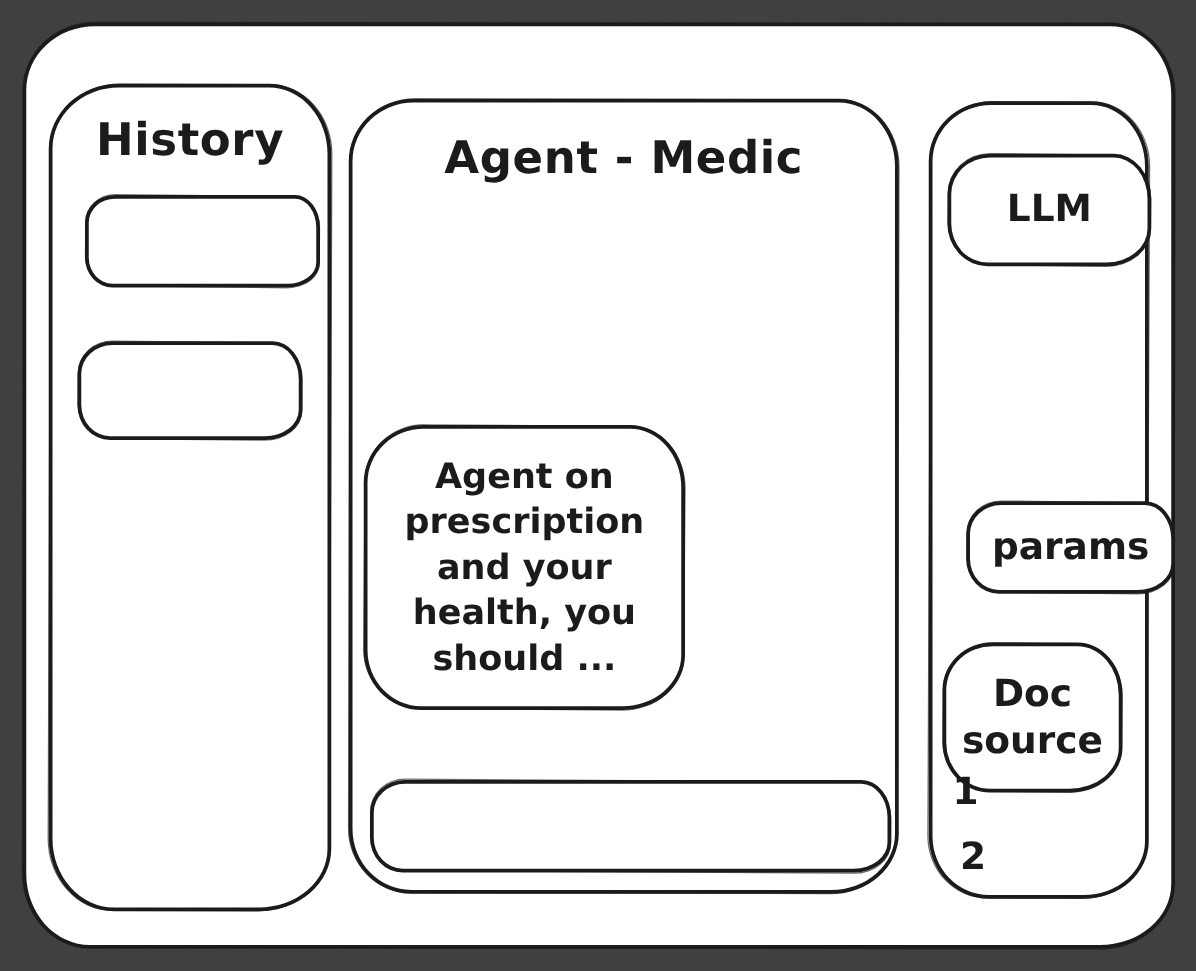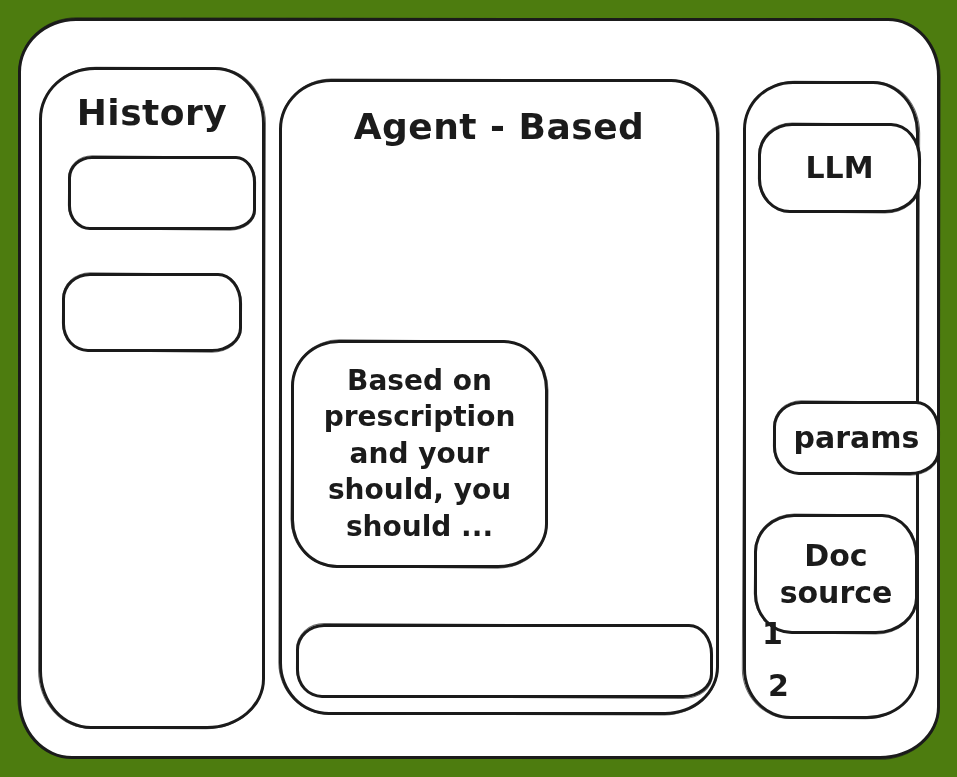--- a/index.html
+++ b/index.html
@@ -9,21 +9,21 @@
     height:777px;
     background:#ffffff;
     font-family:"DejaVu Sans", sans-serif;
     color:#1b1b1b;
     overflow:hidden;
   }
   .canvas{
     position:relative;
     width:957px;
     height:777px;
-    background:#4d7c0f;
+    background:#404040;
   }
   
   .sk{
     position:absolute;
     box-sizing:border-box;
     background:#ffffff;
     border:3px solid #1b1b1b;
   }
   .sk::before{
     content:"";
@@ -137,21 +137,21 @@
     content:"";position:absolute;inset:-3px;
     border:1.5px solid rgba(27,27,27,.6);
     border-radius:inherit;transform:rotate(.7deg);pointer-events:none;
   }
   .btn-llm{left:12px; top:39px; width:163px; height:90px;
     border-radius:34px 30px 36px 32px / 32px 36px 30px 34px;}
   .btn-ocr{left:12px; top:152px; width:160px; height:90px;
     border-radius:36px 32px 38px 34px / 34px 38px 32px 36px;}
   .btn-params{left:3px; top:317px; width:167px; height:74px;
     border-radius:28px 24px 30px 26px / 26px 30px 24px 28px;margin-left:24px;}
-  .btn-doc{left:8px; top:430px; width:164px; height:120px;
+  .btn-doc{left:8px; top:430px; width:144px; height:120px;
     border-radius:40px 36px 42px 38px / 38px 42px 36px 40px;}
   .btn-doc .btn-label{max-width:130px;}
   .doc-num{
     position:absolute;
     font-size:30px;
     font-weight:600;
     color:#1b1b1b;
     cursor:pointer;
     background:transparent;
     border:none;
@@ -167,25 +167,25 @@
 <div class="canvas">
   <div class="sk frame">
 
     <aside class="sk history">
       <h2 class="panel-title" style="margin:0;">History</h2>
       <div class="hist-item hist-item-1"></div>
       <div class="hist-item hist-item-2"></div>
     </aside>
 
     <main class="sk chat">
-      <h1 class="panel-title" style="margin:0;">Agent - Based</h1>
+      <h1 class="panel-title" style="margin:0;">Agent - Medic</h1>
 
 
       <div class="bubble bubble-agent">
-        <span>Based on prescription and your should, you should ...</span>
+        <span>Agent on prescription and your health, you should ...</span>
       </div>
 
       <div class="sk composer" role="textbox" aria-label="message input"></div>
     </main>
 
     <aside class="sk tools">
       <button class="tool-btn btn-llm">
         <span class="btn-label">LLM</span>
       </button>
       <button class="tool-btn btn-params">

